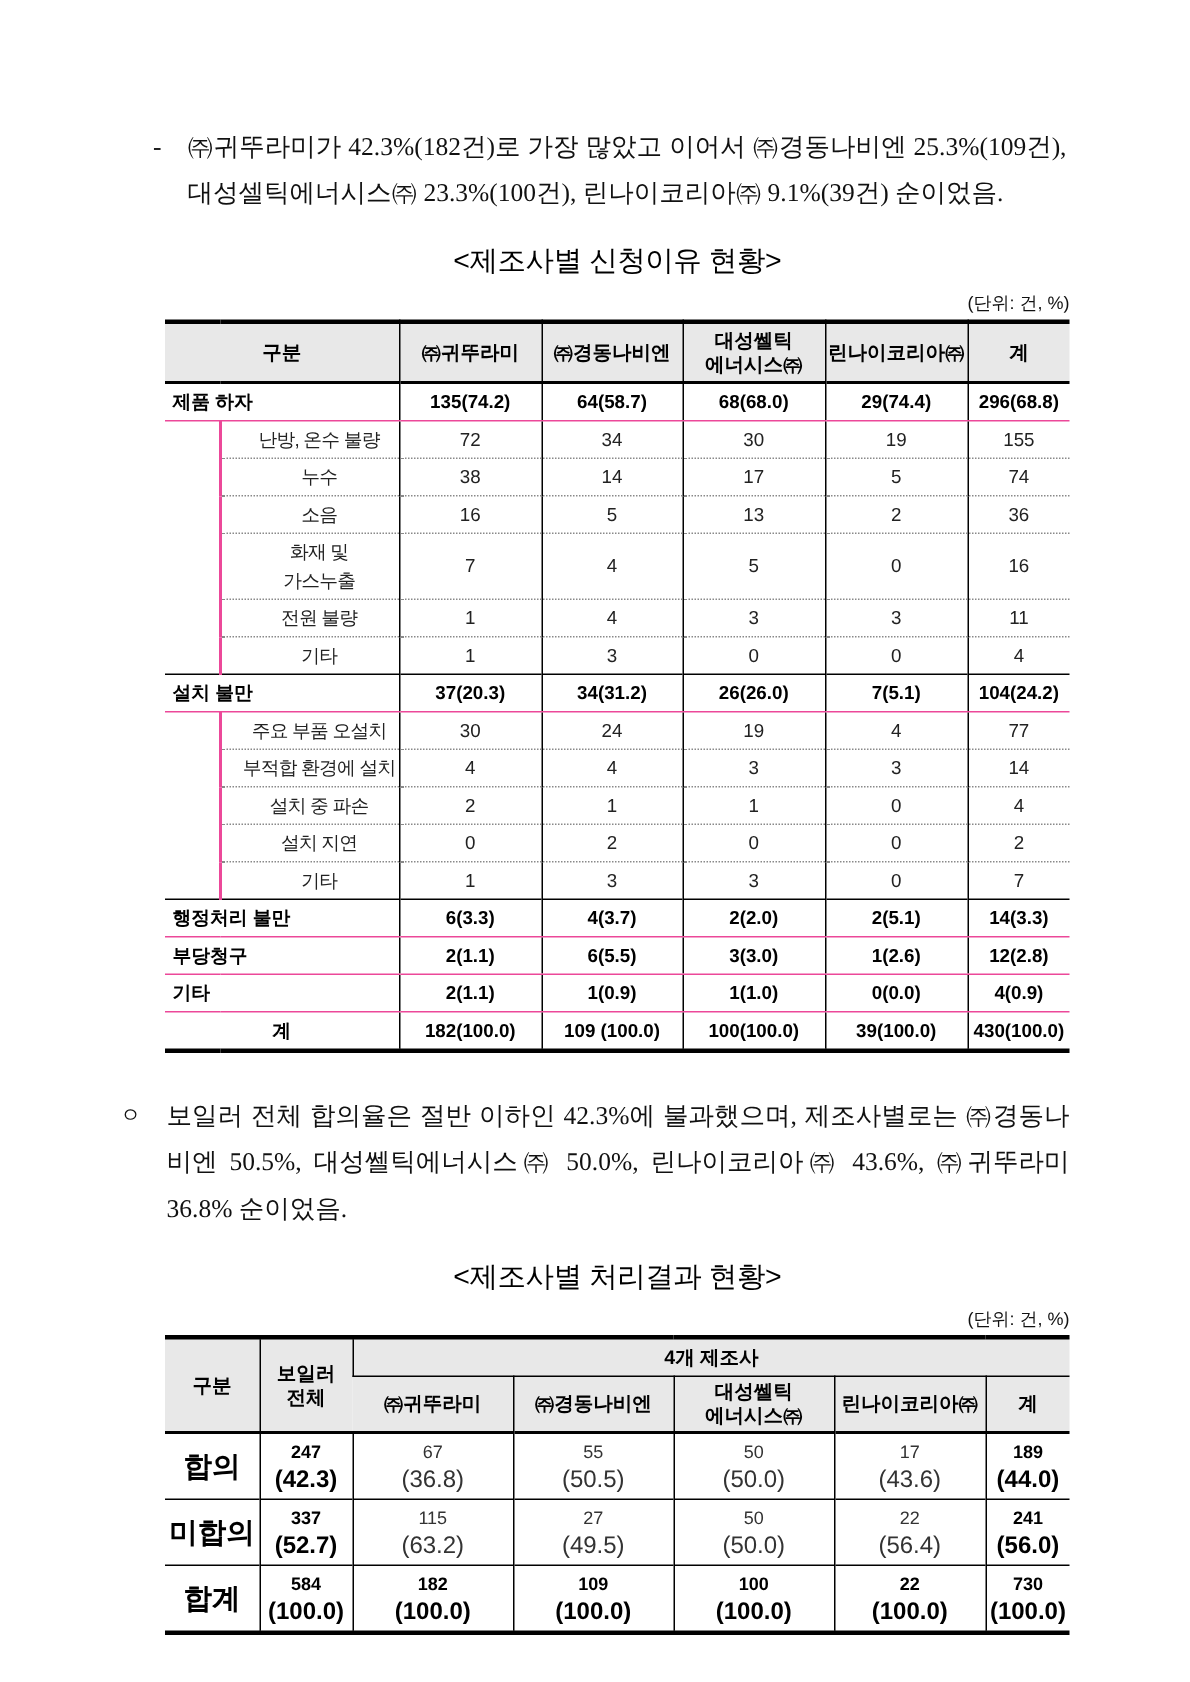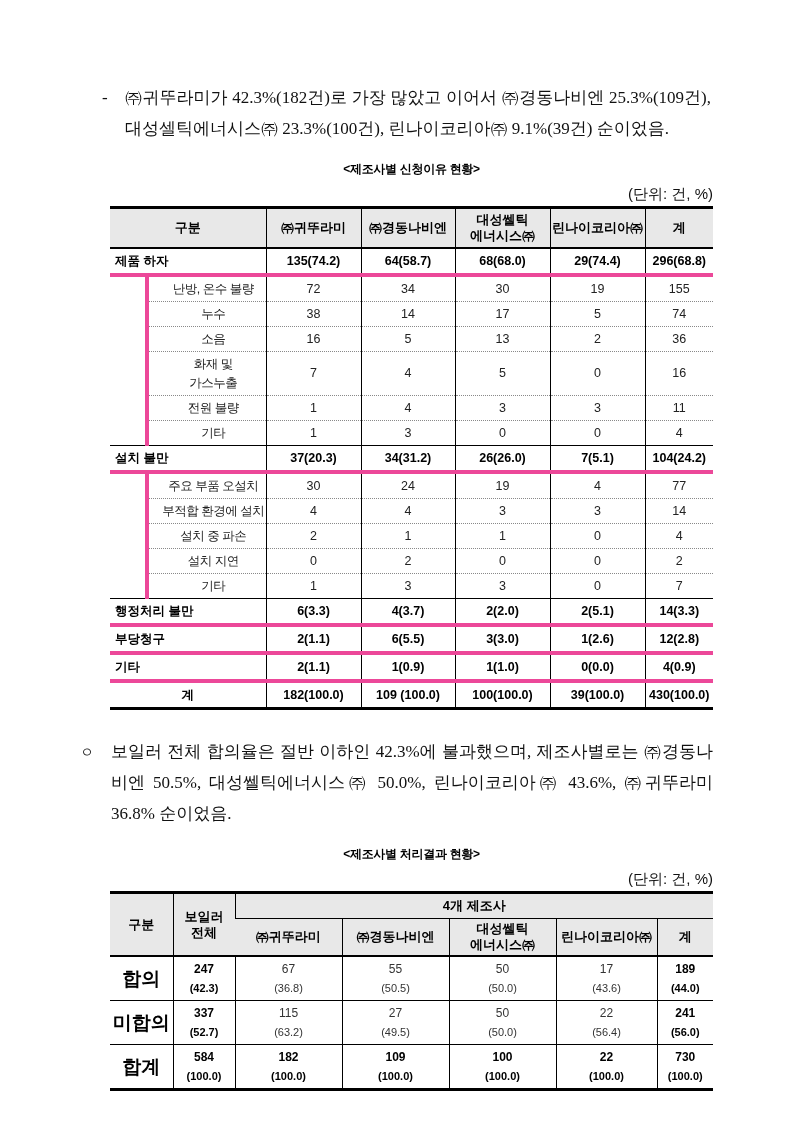--- a/index.html
+++ b/index.html
@@ -18,59 +18,59 @@
   }
   .para .ptext { flex:1;font-family:Liberation Serif, serif; }
   .para-dash { margin:82px 82px 0 102px; }
   .para-dash .bullet { width:23px; flex:none; }
   .para-circle { margin:26px 80px 0 80px; }
   .para-circle .bullet { width:31px; flex:none; font-size:14px; padding-top:1px; }
 
   
   .tbl-title {
     width:603px; margin:17px 0 0 110px; text-align:center;
-    font-weight:bold; font-size:12px; letter-spacing:-0.3px;
+    font-weight:normal; font-size:19px; letter-spacing:-0.3px;
   }
   .unit-label {
     width:603px; margin:7px 0 2px 110px; text-align:right;
-    font-size:15px; color:#111;
+    font-size:12px; color:#111;
   }
 
   
   table { border-collapse:collapse; table-layout:fixed; margin-left:110px; width:603px; }
   th, td { white-space:pre-line; vertical-align:middle; }
 
   
   .t1 { border-top:3px solid #000; border-bottom:3px solid #000; }
   .t1 th {
     background:#e8e8e8; font-size:13px; font-weight:bold;
     padding:3px 0; border-bottom:2.5px solid #000; text-align:center; line-height:16px;
   }
   .t1 th.vl { border-left:1px solid #000; }
   .t1 td { text-align:center; font-size:12.5px; line-height:19px; padding:2.5px 0; color:#222; }
-  .t1 tr.cat td { border-top:1px solid #000; border-bottom:4px solid #ec4899; font-weight:bold; color:#000; }
+  .t1 tr.cat td { border-top:1px solid #000; border-bottom:1px solid #ec4899; font-weight:bold; color:#000; }
   .t1 tr.cat td.lbl2 { text-align:left; padding-left:5px; }
   .t1 tr.sub td { border-top:1px dotted #898989; }
   .t1 tr.sub td.gut { border:none; }
-  .t1 tr.sub td.lbl { border-left:4px solid #ec4899; letter-spacing:-0.5px;padding-left:12px; }
+  .t1 tr.sub td.lbl { border-left:2px solid #ec4899; letter-spacing:-0.5px;padding-left:12px; }
   .t1 tr.tot td { border-top:1px solid #000; font-weight:bold; color:#000; }
   .t1 td.d { border-left:1px solid #000; }
 
   
   .t2 { border-top:3px solid #000; border-bottom:3px solid #000; }
   .t2 th {
     background:#e8e8e8; font-size:13px; font-weight:bold;
     text-align:center; padding:2px 0; line-height:16px;
   }
   .t2 th.vl, .t2 td.vl { border-left:1px solid #000; }
   .t2 th.grp { border-bottom:1px solid #000; padding:4px 0; }
   .t2 th.hb { border-bottom:2.5px solid #000; }
   .t2 td { text-align:center; padding:3px 0; border-top:1px solid #000; }
   .t2 td .v { font-size:12px; line-height:18.5px; color:#333; }
-  .t2 td .p { font-size:11px; line-height:18.5px; color:#333; }
+  .t2 td .p { font-size:16px; line-height:18.5px; color:#333; }
   .t2 td.rowlbl { font-weight:bold; font-size:19px; color:#000; }
   .t2 td.em .v, .t2 td.em .p { font-weight:bold; color:#000; }
 </style>
 </head>
 <body>
 
 <div class="page">
 
   <div class="para para-dash">
     <span class="bullet">-</span>

